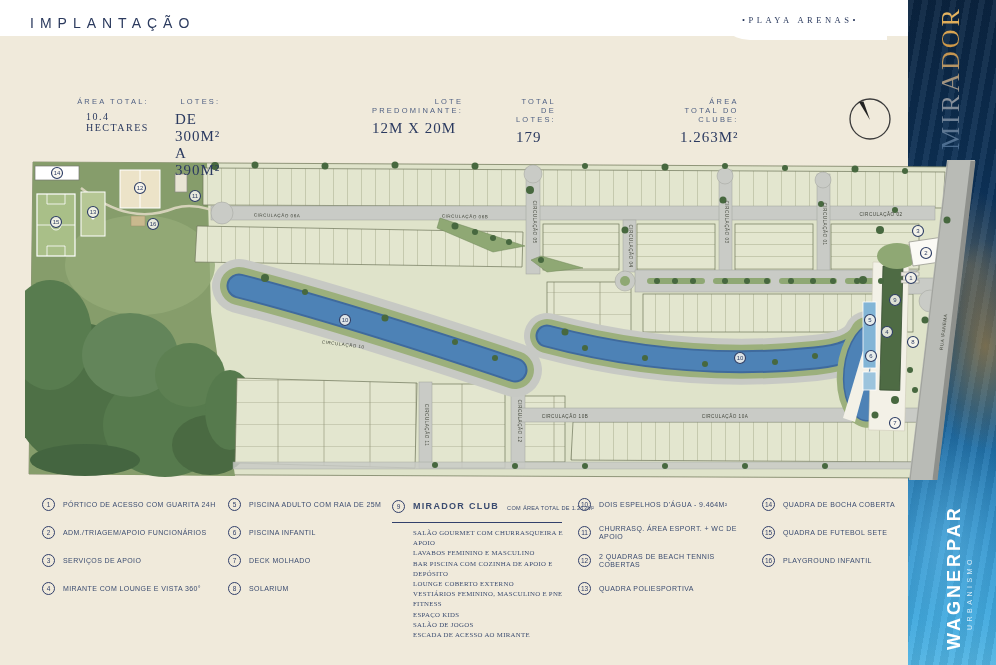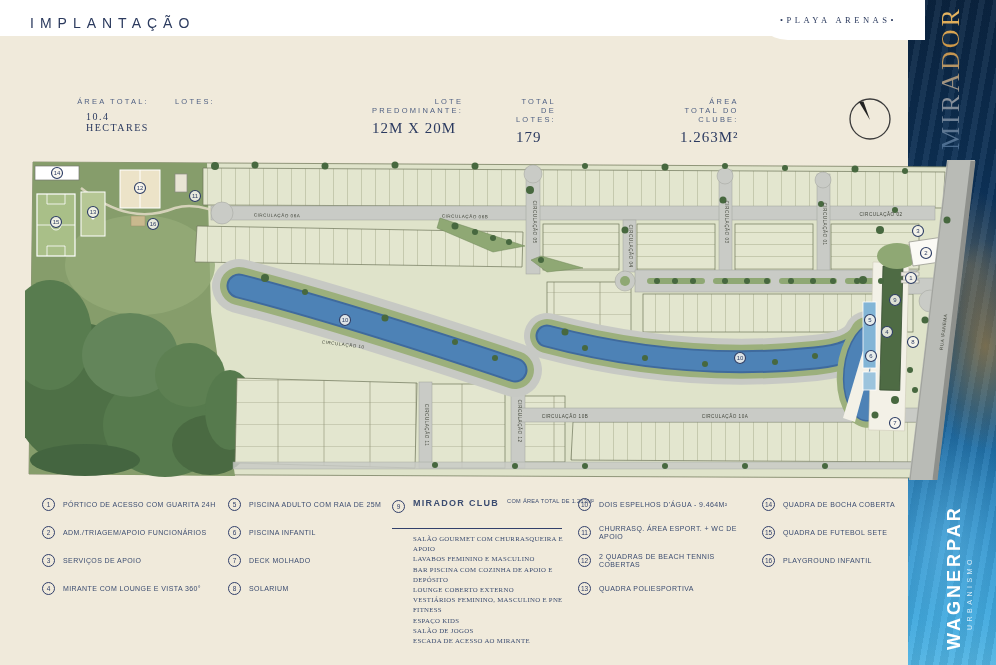--- a/index.html
+++ b/index.html
@@ -2,21 +2,21 @@
 <html><head>
 <meta charset="utf-8">
 <style>
   html,body{margin:0;padding:0;background:#d8d4c8;}
   .page{position:relative;width:996px;height:665px;overflow:hidden;background:#f0eadb;
         font-family:"Liberation Sans",sans-serif;}
   
   .top-band{position:absolute;left:0;top:0;width:908px;height:36px;background:#ffffff;z-index:3;}
   .page-title{position:absolute;left:30px;top:15px;font-size:14px;letter-spacing:6px;
               color:#2b3a5e;font-weight:500;z-index:4;}
-  .badge{position:absolute;left:752px;top:0;width:173px;height:40px;background:#ffffff;
+  .badge{position:absolute;left:714px;top:0;width:173px;height:40px;background:#ffffff;
          border-bottom-left-radius:36px;z-index:4;display:flex;align-items:center;justify-content:center;}
   .badge-text{font-family:"Liberation Serif",serif;font-size:8.5px;letter-spacing:3.5px;color:#2b3a5e;}
   
   .band{position:absolute;left:908px;top:0;width:88px;height:665px;z-index:1;
     background:
       radial-gradient(90px 150px at 88% 52%, rgba(222,148,44,0.50), rgba(222,148,44,0) 70%),
       radial-gradient(70px 110px at 70% 40%, rgba(240,180,90,0.25), rgba(240,180,90,0) 70%),
       radial-gradient(120px 190px at 45% 82%, rgba(120,200,240,0.45), rgba(120,200,240,0) 75%),
       repeating-linear-gradient(100deg, rgba(255,255,255,0.05) 0 6px, rgba(0,0,0,0.07) 6px 14px),
       linear-gradient(175deg,#0b2440 0%,#0d3055 25%,#0f3f6e 45%,#156099 65%,#2285c2 80%,#35a2da 92%,#52b5e4 100%);}
@@ -45,22 +45,22 @@
   .map-marker text{font-family:"Liberation Sans",sans-serif;font-size:6px;fill:#2c3c64;text-anchor:middle;}
   
   .legend{position:absolute;left:0;top:498px;width:908px;z-index:4;color:#3b4c70;}
   .lg-col{position:absolute;top:0;}
   .lg-col.c0{left:42px;width:178px;} .lg-col.c1{left:228px;width:156px;}
   .lg-col.c2{left:392px;width:180px;} .lg-col.c3{left:578px;width:176px;} .lg-col.c4{left:762px;width:145px;}
   .lg-item{display:flex;align-items:center;gap:8px;height:13px;margin-bottom:15px;}
   .lg-num{flex:0 0 13px;width:13px;height:13px;border:1px solid #32406b;border-radius:50%;
           font-size:6.5px;color:#32406b;display:flex;align-items:center;justify-content:center;box-sizing:border-box;}
   .lg-text{font-size:7px;letter-spacing:.4px;line-height:1.1;}
-  .lg-club-head{display:flex;align-items:flex-start;gap:8px;border-bottom:1px solid #32406b;
-                padding-bottom:17px;width:170px;}
+  .lg-club-head{display:flex;align-items:flex-end;gap:8px;border-bottom:1px solid #32406b;
+                padding-bottom:11px;width:170px;}
   .lg-club-head .lg-num{position:relative;top:2px;}
   .lg-club-title{font-size:9px;letter-spacing:1.3px;font-weight:bold;white-space:nowrap;}
   .lg-club-sub{font-size:5.6px;letter-spacing:.3px;white-space:nowrap;}
   .lg-features{list-style:none;margin:5px 0 0 21px;padding:0;
                font-family:"Liberation Serif",serif;font-variant:small-caps;
                font-size:6.8px;letter-spacing:.3px;line-height:1.5;}
 </style>
 </head>
 <body>
 
@@ -78,20 +78,21 @@
     <span class="badge-text">•PLAYA ARENAS•</span>
   </div>
 
   <div class="stats">
     <div class="stat s0">
       <div class="lab">ÁREA TOTAL:</div>
       <div class="val">10.4 HECTARES</div>
     </div>
     <div class="stat s1">
       <div class="lab">LOTES:</div>
+      <div class="val">DE 300M² A 390M²</div>
     </div>
     <div class="stat s2">
       <div class="lab">LOTE PREDOMINANTE:</div>
       <div class="val">12M X 20M</div>
     </div>
     <div class="stat s3">
       <div class="lab">TOTAL DE LOTES:</div>
       <div class="val">179</div>
     </div>
     <div class="stat s4">

